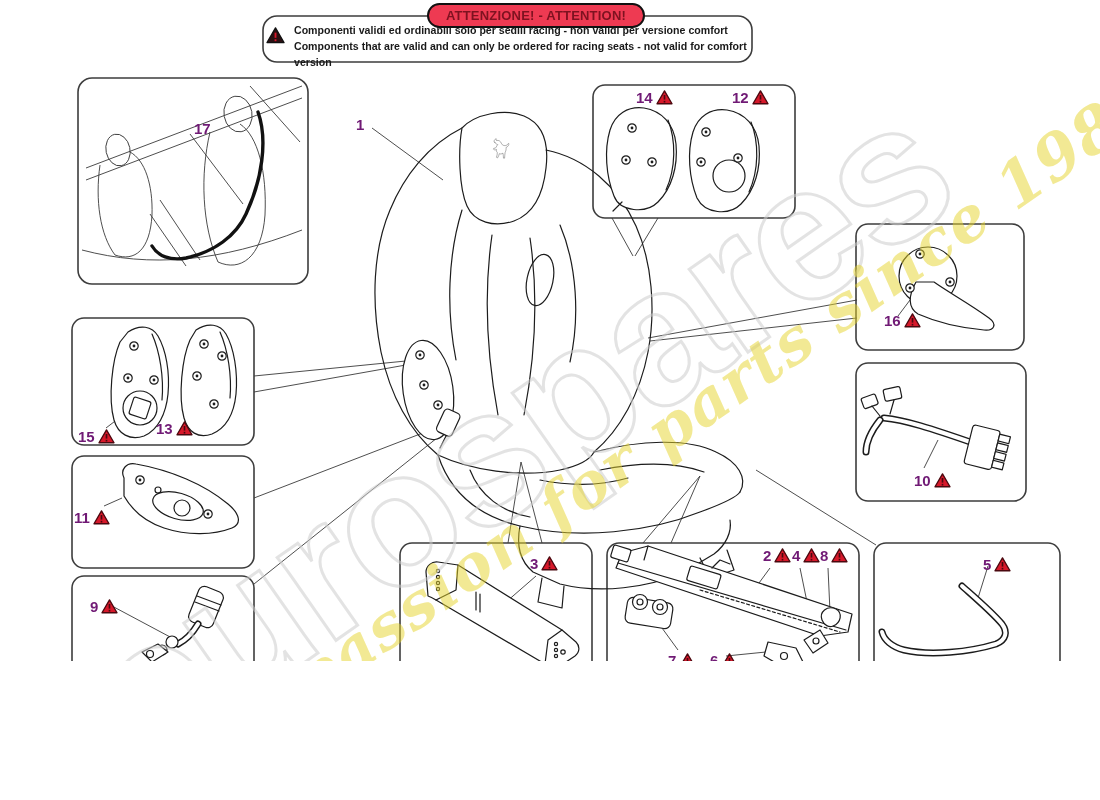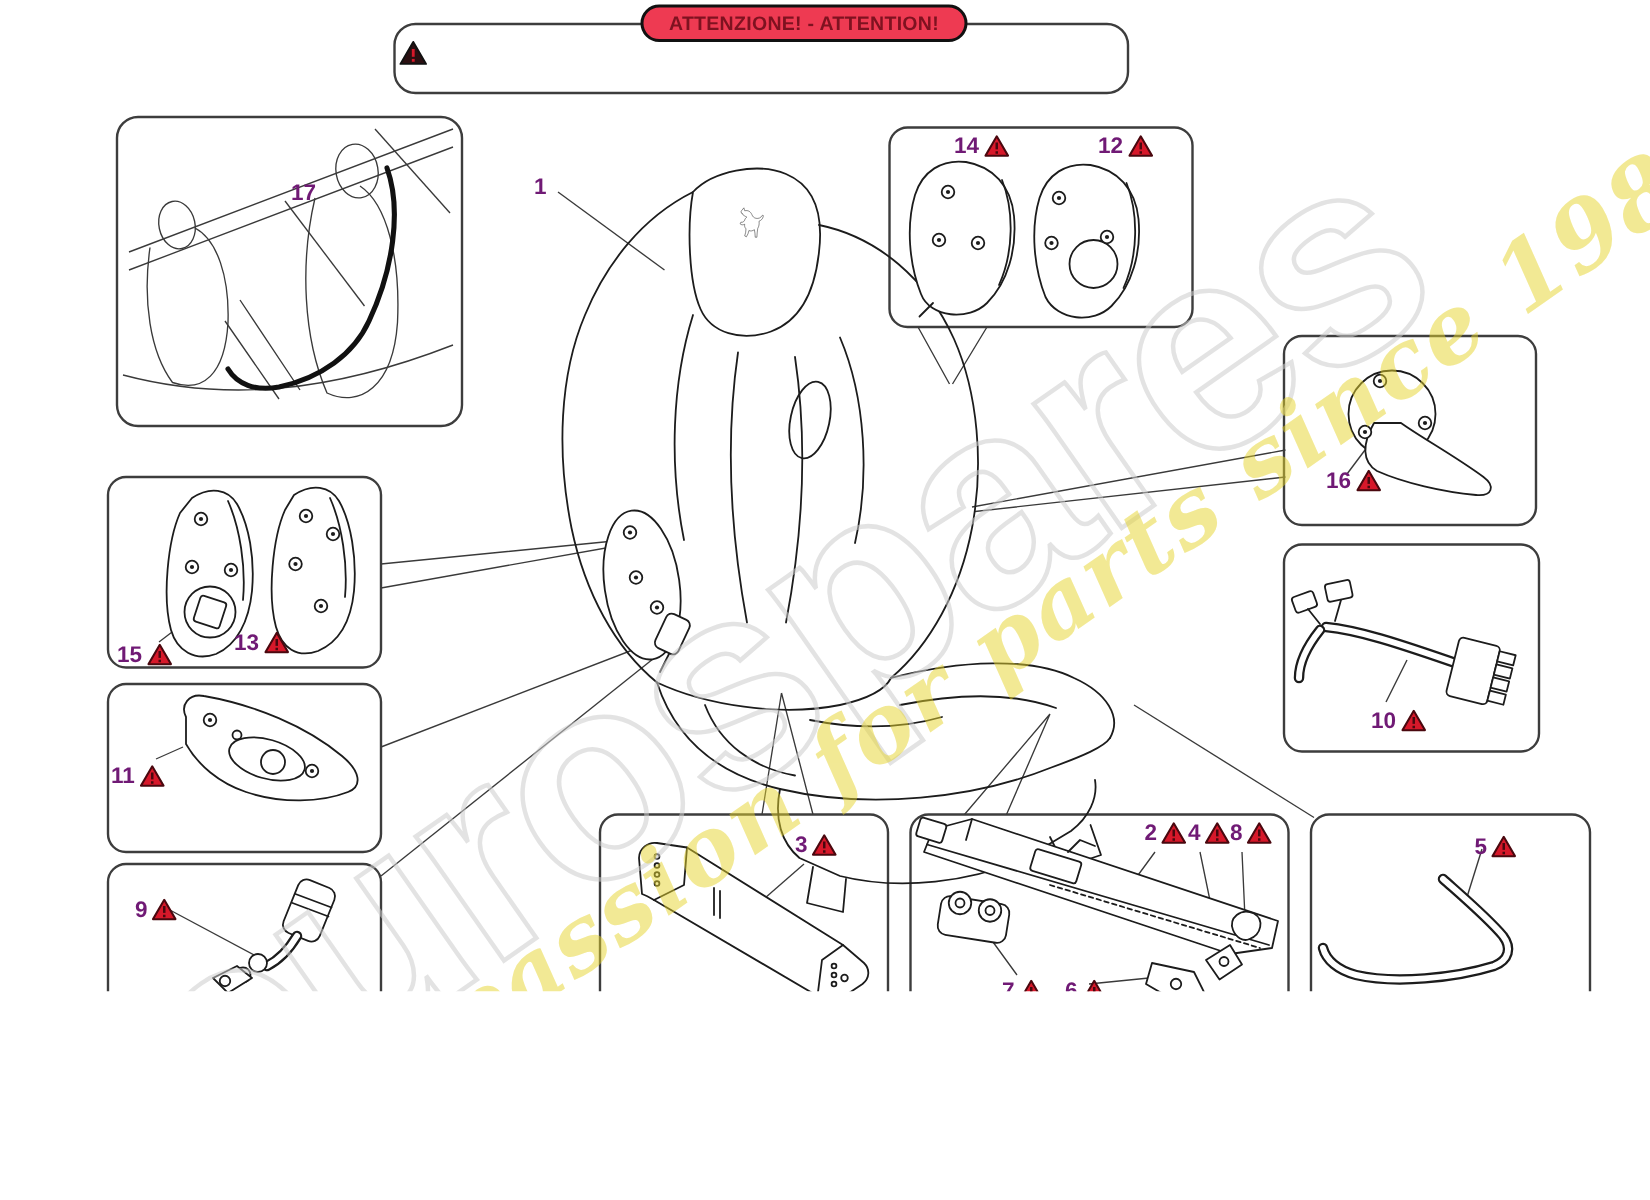--- a/index.html
+++ b/index.html
@@ -261,20 +261,24 @@
   </svg>
 
   <div id="pill-top" class="pill">ATTENZIONE! - ATTENTION!</div>
   <span id="top-warn-icon">
     <svg width="19" height="17" viewBox="0 0 20 18">
       <path d="M10 1 L19 16.5 L1 16.5 Z" fill="#2b1012" stroke="#111" stroke-width="1.4" stroke-linejoin="round"></path>
       <rect x="9" y="6" width="2" height="5.5" fill="#d7182a"></rect>
       <rect x="9" y="13" width="2" height="2" fill="#d7182a"></rect>
     </svg>
   </span>
+  <div id="top-warn-text" class="htxt">
+    <div>Componenti validi ed ordinabili solo per sedili racing - non validi per versione comfort</div>
+    <div>Components that are valid and can only be ordered for racing seats - not valid for comfort version</div>
+  </div>
 
   <div id="ref-text" class="htxt">
     <div>When ordering the complete seat, specify the option code for the Cavallino logo on the headrest as follows:</div>
     <div><span class="code">1CAV :</span> <span>cavallino piccolo stampato - small embossed Cavallino logo</span></div>
     <div><span class="code">2CAV:</span> <span>cavallino grande stampato - large embossed Cavallino logo</span></div>
     <div><span class="code">EMPH:</span> <span>cavallino piccolo ricamato - small embroidered Cavallino logo</span></div>
     <div><span class="code">4CAV:</span> <span>cavallino grande ricamato - large embroidered Cavallino logo</span></div>
   </div>
   <div class="dim" style="left:200px;top:727px;">≈ 55 mm</div>
   <div class="dim" style="left:200px;top:739px;">≈ 2,17 inch</div>

